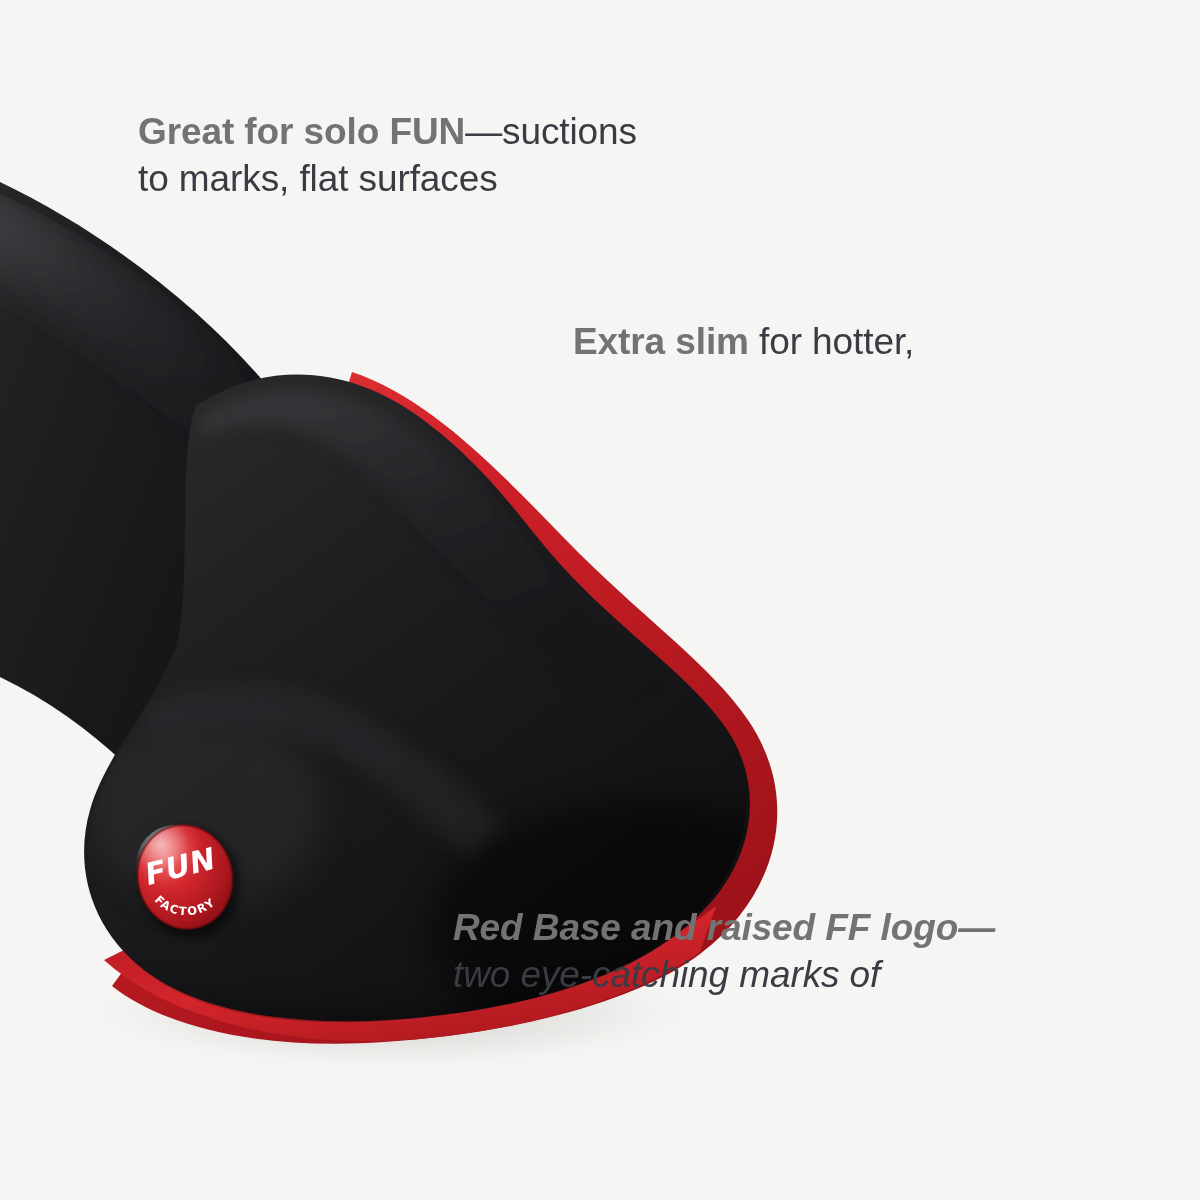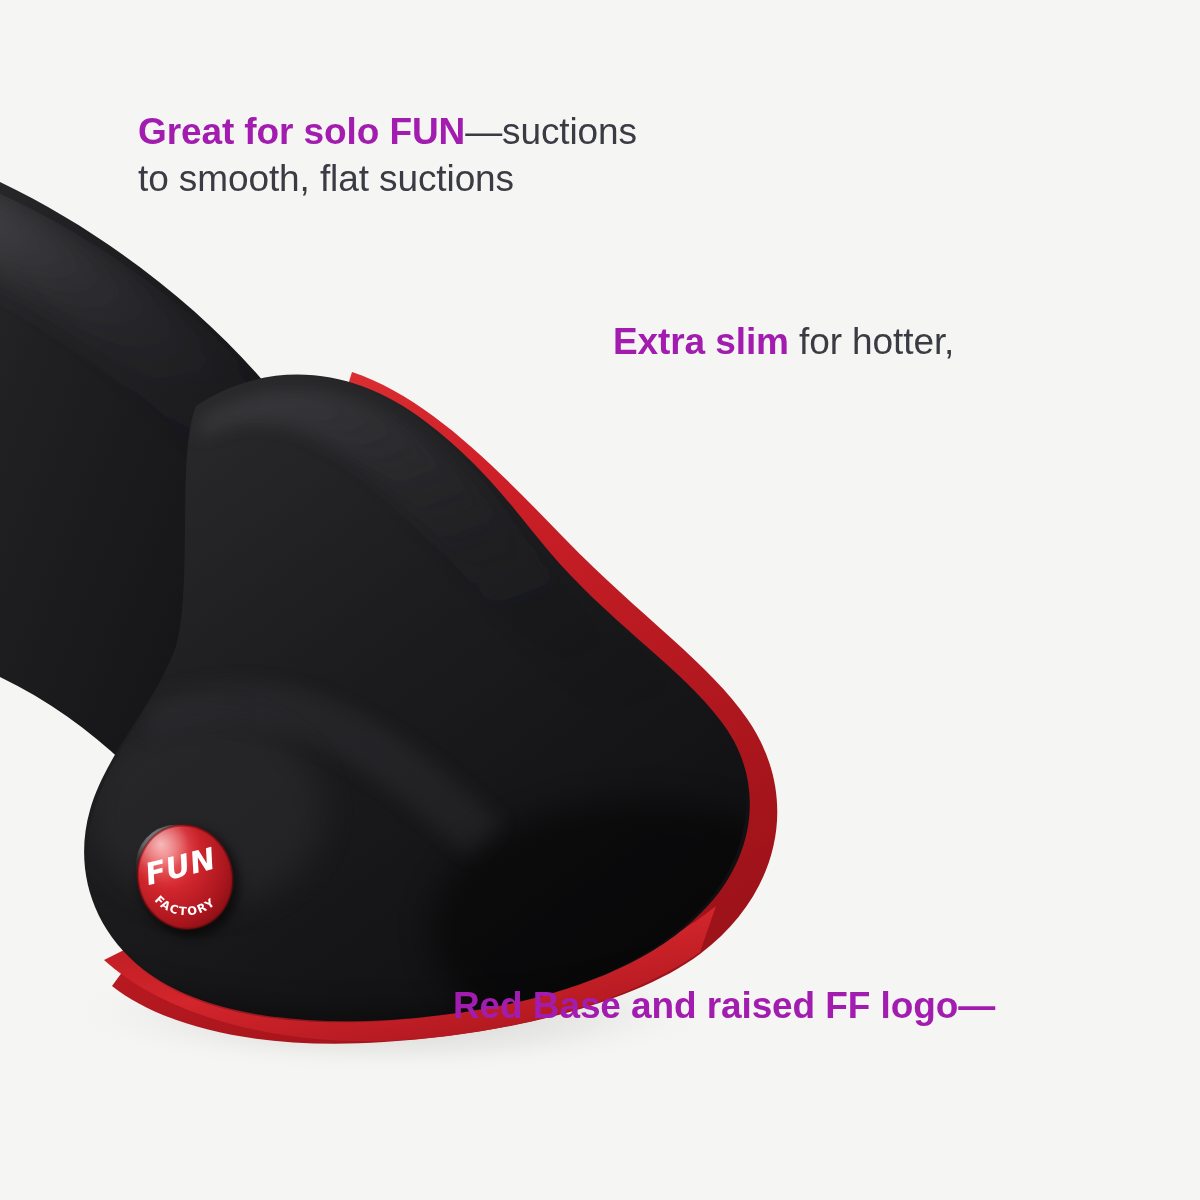--- a/index.html
+++ b/index.html
@@ -33,38 +33,38 @@
     color: #3b3b44;
     line-height: 1.28;
     letter-spacing: -0.1px;
   }
   .callout .line {
     display: block;
     white-space: nowrap;
   }
   .callout b {
     font-weight: 700;
-    color: #a21caf;
+    color: #737373;
   }
 
   #callout-solo-fun {
     left: 138px;
     top: 108px;
     font-size: 37px;
   }
   #callout-extra-slim {
     left: 573px;
     top: 318px;
     font-size: 37px;
-    margin-left: 40px;
   }
   #callout-red-base {
     left: 453px;
-    top: 982px;
+    top: 904px;
     font-size: 37px;
+    font-style: italic;
   }
 </style>
 </head>
 <body>
 
 <div id="page" style="background: rgb(245, 245, 243);">
 
   <svg id="product-figure" viewBox="0 0 1200 1200" width="1200" height="1200" xmlns="http://www.w3.org/2000/svg">
     <defs>
 
@@ -239,24 +239,25 @@
 
       <path id="factoryArc" d="M -37,12 A 42,40 0 0 0 35,24" fill="none"></path>
       <text font-family="'DejaVu Sans', sans-serif" font-size="11.5" font-weight="600" fill="#ffffff" letter-spacing="1.6">
         <textPath href="#factoryArc" startOffset="4%">FACTORY</textPath>
       </text>
     </g>
   </svg>
 
   <div class="callout" id="callout-solo-fun">
     <span class="line"><b>Great for solo FUN</b><span>—suctions</span></span>
-    <span class="line">to smooth, flat suctions</span>
+    <span class="line">to marks, flat surfaces</span>
   </div>
 
   <div class="callout" id="callout-extra-slim">
     <span class="line"><b>Extra slim</b><span> for hotter,</span></span>
   </div>
 
   <div class="callout" id="callout-red-base">
     <span class="line"><b>Red Base and raised FF logo—</b></span>
+    <span class="line">two eye-catching marks of</span>
   </div>
 
 </div>
 
 </body></html>

